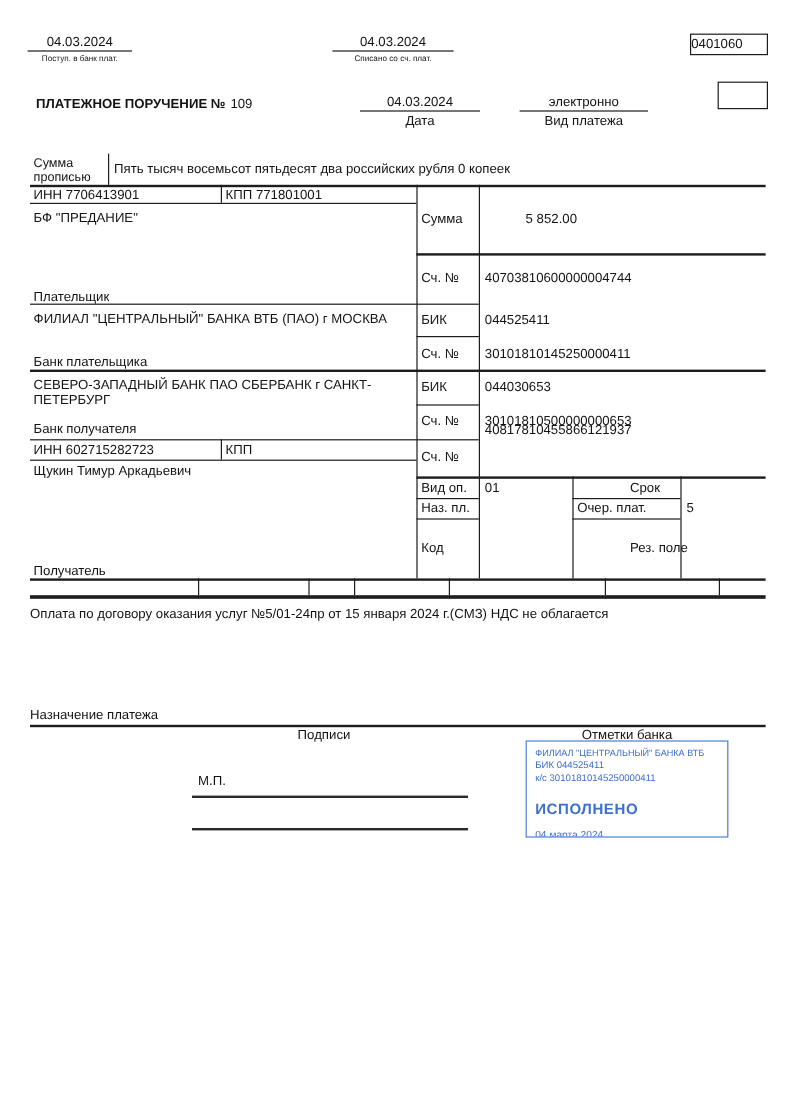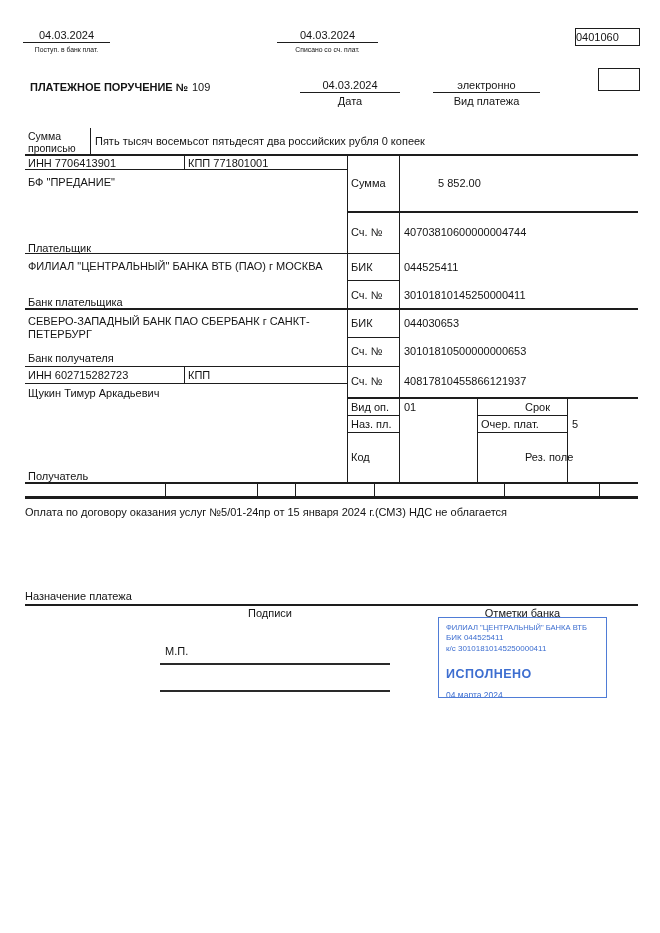--- a/index.html
+++ b/index.html
@@ -97,21 +97,21 @@
   <div class="t" style="left:351px; top:289px;">Сч. №</div>
   <div class="t" style="left:404px; top:289px;">30101810145250000411</div>
 
   <div class="t" style="left:351px; top:317px;">БИК</div>
   <div class="t" style="left:404px; top:317px;">044030653</div>
   <div class="hl" style="left:347px; top:337px; width:52px;"></div>
   <div class="t" style="left:351px; top:345px;">Сч. №</div>
   <div class="t" style="left:404px; top:345px;">30101810500000000653</div>
 
   <div class="t" style="left:351px; top:375px;">Сч. №</div>
-  <div class="t" style="left:404px; top:375px;">40817810455866121937</div>
+  <div class="t" style="left:404px; top:353px;">40817810455866121937</div>
   <div class="hl h2" style="left:347px; top:397px; width:291px;"></div>
 
   <div class="t" style="left:351px; top:401px;">Вид оп.</div>
   <div class="t" style="left:404px; top:401px;">01</div>
   <div class="t" style="left:481px; top:401px;margin-left:44px;">Срок</div>
   <div class="hl" style="left:347px; top:415px; width:52px;"></div>
   <div class="hl" style="left:477px; top:415px; width:90px;"></div>
   <div class="t" style="left:351px; top:418px;">Наз. пл.</div>
   <div class="t" style="left:481px; top:418px;">Очер. плат.</div>
   <div class="t" style="left:572px; top:418px;">5</div>

